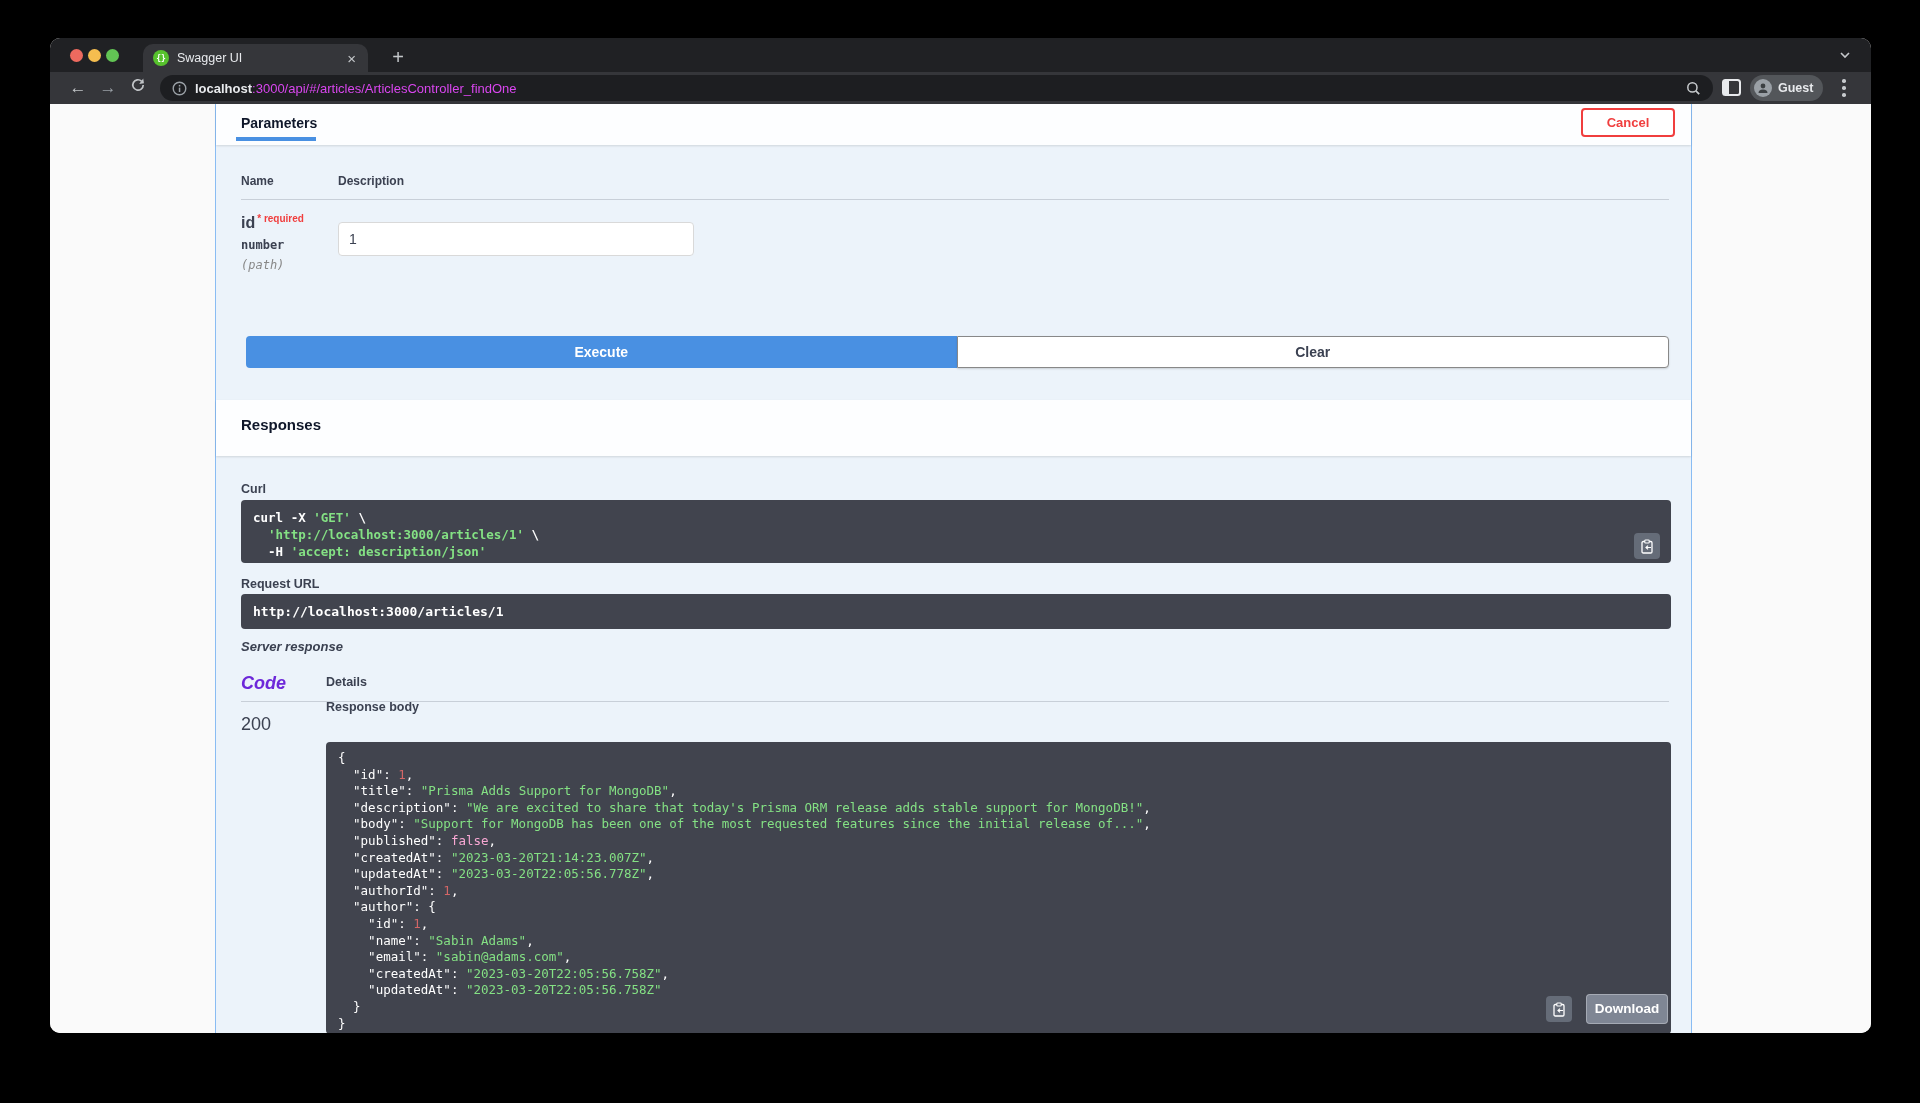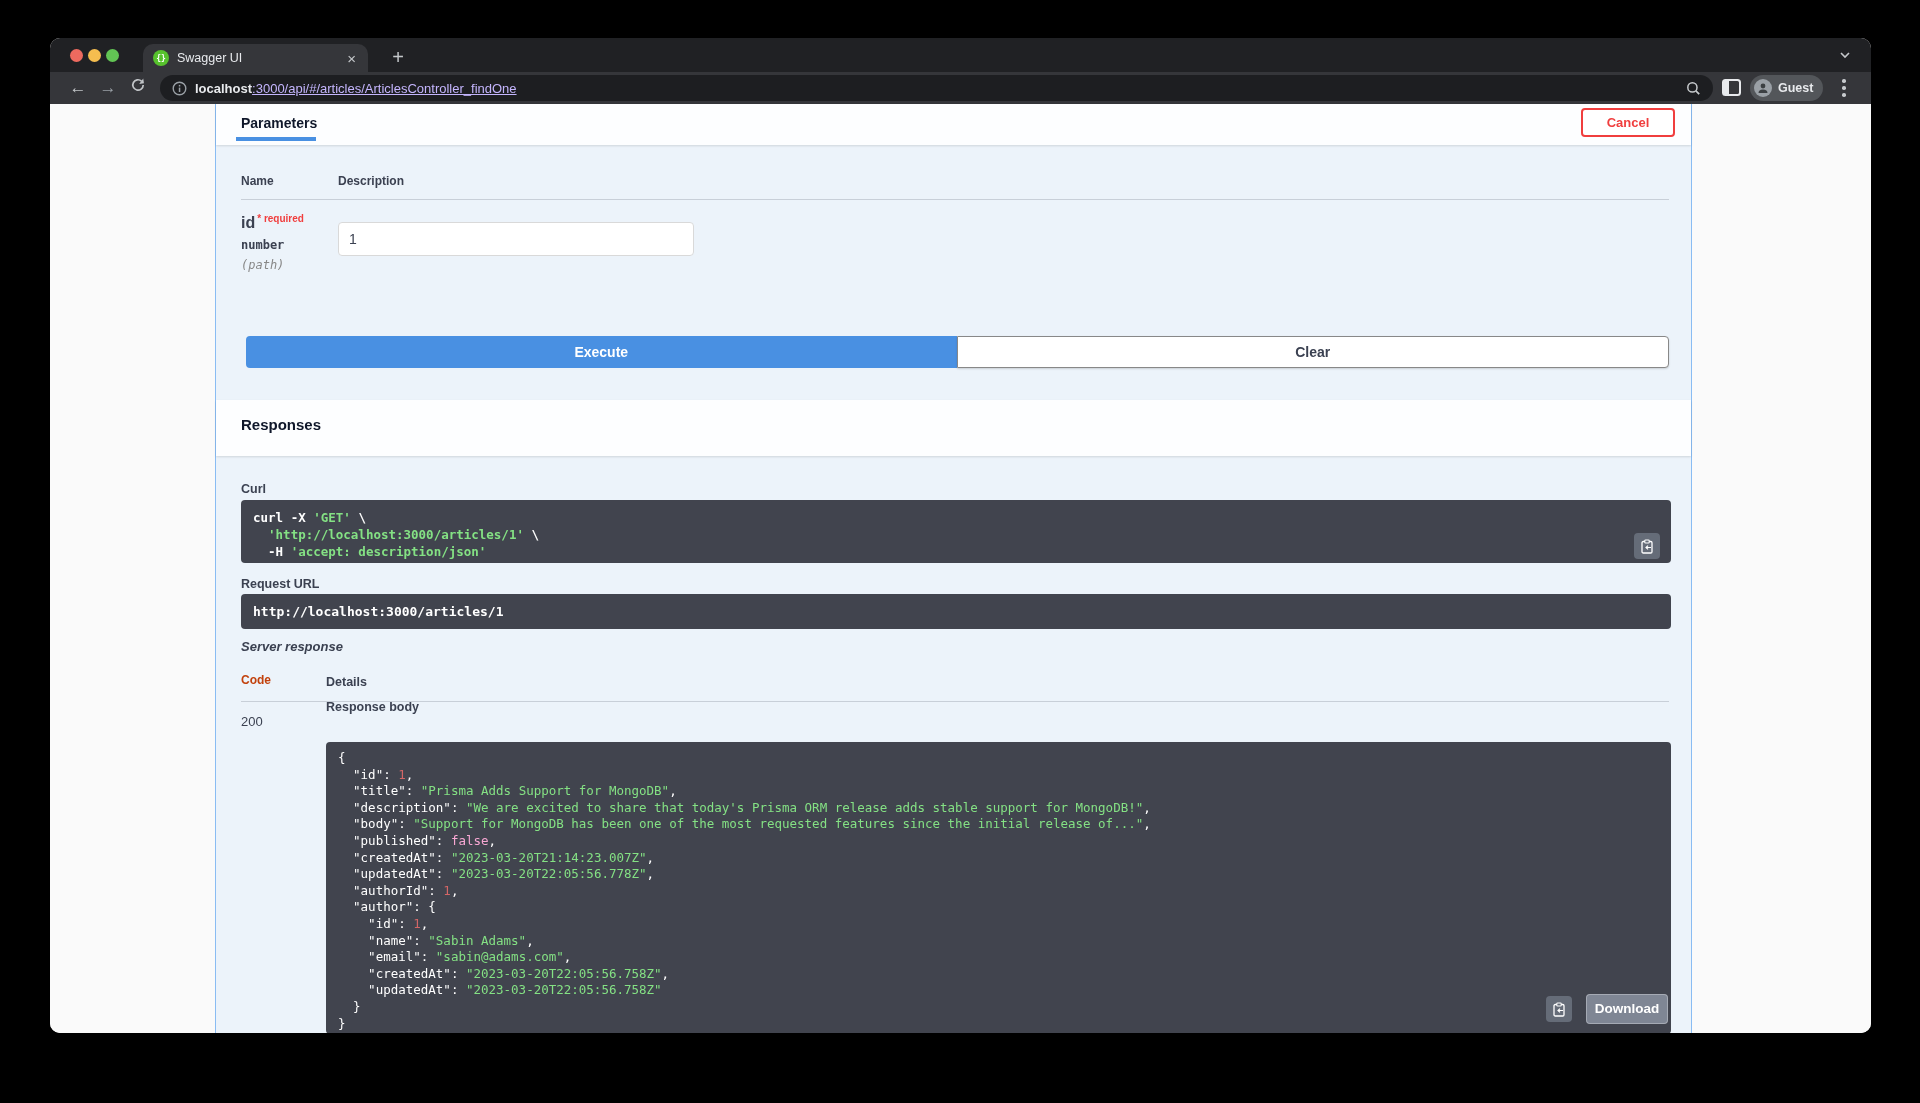--- a/index.html
+++ b/index.html
@@ -26,21 +26,21 @@
   .tab-chevron { position:absolute; left:1788px; top:10px; color:#c4c7ca; }
 
   
   .toolbar { position:absolute; left:0; top:34px; width:100%; height:32px; background:#35363a; }
   .nav-ico { position:absolute; top:4px; width:24px; height:24px; color:#c2c5c8; font-size:17px;
              text-align:center; line-height:23px; }
   .urlpill { position:absolute; left:110px; top:3px; width:1553px; height:26px; background:#1d1e21;
              border-radius:13px; display:flex; align-items:center; padding:0 12px; }
   .url-text { font-size:13px; margin-left:8px; white-space:nowrap; overflow:hidden; }
   .url-host { color:#e8eaed; font-weight:bold; }
-  .url-rest { color:#c4b5fd;text-decoration:underline; }
+  .url-rest { color:#d946ef; }
   .pill-spacer { flex:1; }
   .guest-pill { position:absolute; left:1700px; top:3px; height:26px; background:#53565a;
                 border-radius:13px; display:flex; align-items:center; padding:0 10px 0 4px; }
   .guest-avatar { width:18px; height:18px; border-radius:50%; background:#9aa0a6; display:flex;
                   align-items:center; justify-content:center; }
   .guest-label { color:#e8eaed; font-size:12.5px; font-weight:bold; margin-left:6px; }
   .dots { position:absolute; left:1792px; top:7px; width:4px; }
   .dots span { display:block; width:3.5px; height:3.5px; border-radius:50%; background:#c7cacd; margin:0 0 3.5px 0; }
 
   
@@ -86,23 +86,23 @@
   .requrl-block { left:25px; top:490px; width:1430px; height:35px; }
   .requrl-text { font:bold 13px "DejaVu Sans Mono",monospace; line-height:35px; padding-left:12px; white-space:pre; }
   .respbody-block { left:110px; top:638px; width:1345px; height:292px; padding:8px 12px; }
   .respbody-block .code-line { font:12.5px "DejaVu Sans Mono",monospace; line-height:16.6px; white-space:pre; }
 
   .tok-p { color:#ffffff; }
   .tok-s { color:#84e184; }
   .tok-n { color:#d36666; }
   .tok-b { color:#f9a8d4; }
 
-  .code-col-head { position:absolute; left:25px; top:569px; font-size:12px; font-weight:bold; color:#c2410c; }
+  .code-col-head { position:absolute; left:25px; top:569px; font-size:18px; font-weight:bold; color:#6d28d9;font-style:italic; }
   .details-col-head { position:absolute; left:110px; top:571px; font-size:12.5px; font-weight:bold; color:#3b4151; }
-  .status-code { position:absolute; left:25px; top:610px; font-size:13px; color:#3b4151; }
+  .status-code { position:absolute; left:25px; top:610px; font-size:18px; color:#3b4151; }
 
   .copy-btn { position:absolute; width:26px; height:26px; background:#656c78; border-radius:4px;
               display:flex; align-items:center; justify-content:center; }
   .copy-curl { left:1418px; top:429px; }
   .copy-resp { left:1330px; top:892px; }
   .download-btn { position:absolute; left:1370px; top:890px; width:82px; height:30px; background:#7f8694;
                   border-radius:4px; color:#fff; font-weight:bold; font-size:13.5px; text-align:center;
                   line-height:30px; box-shadow:inset 0 0 0 1px rgba(255,255,255,.3); }
 </style>
 </head>

